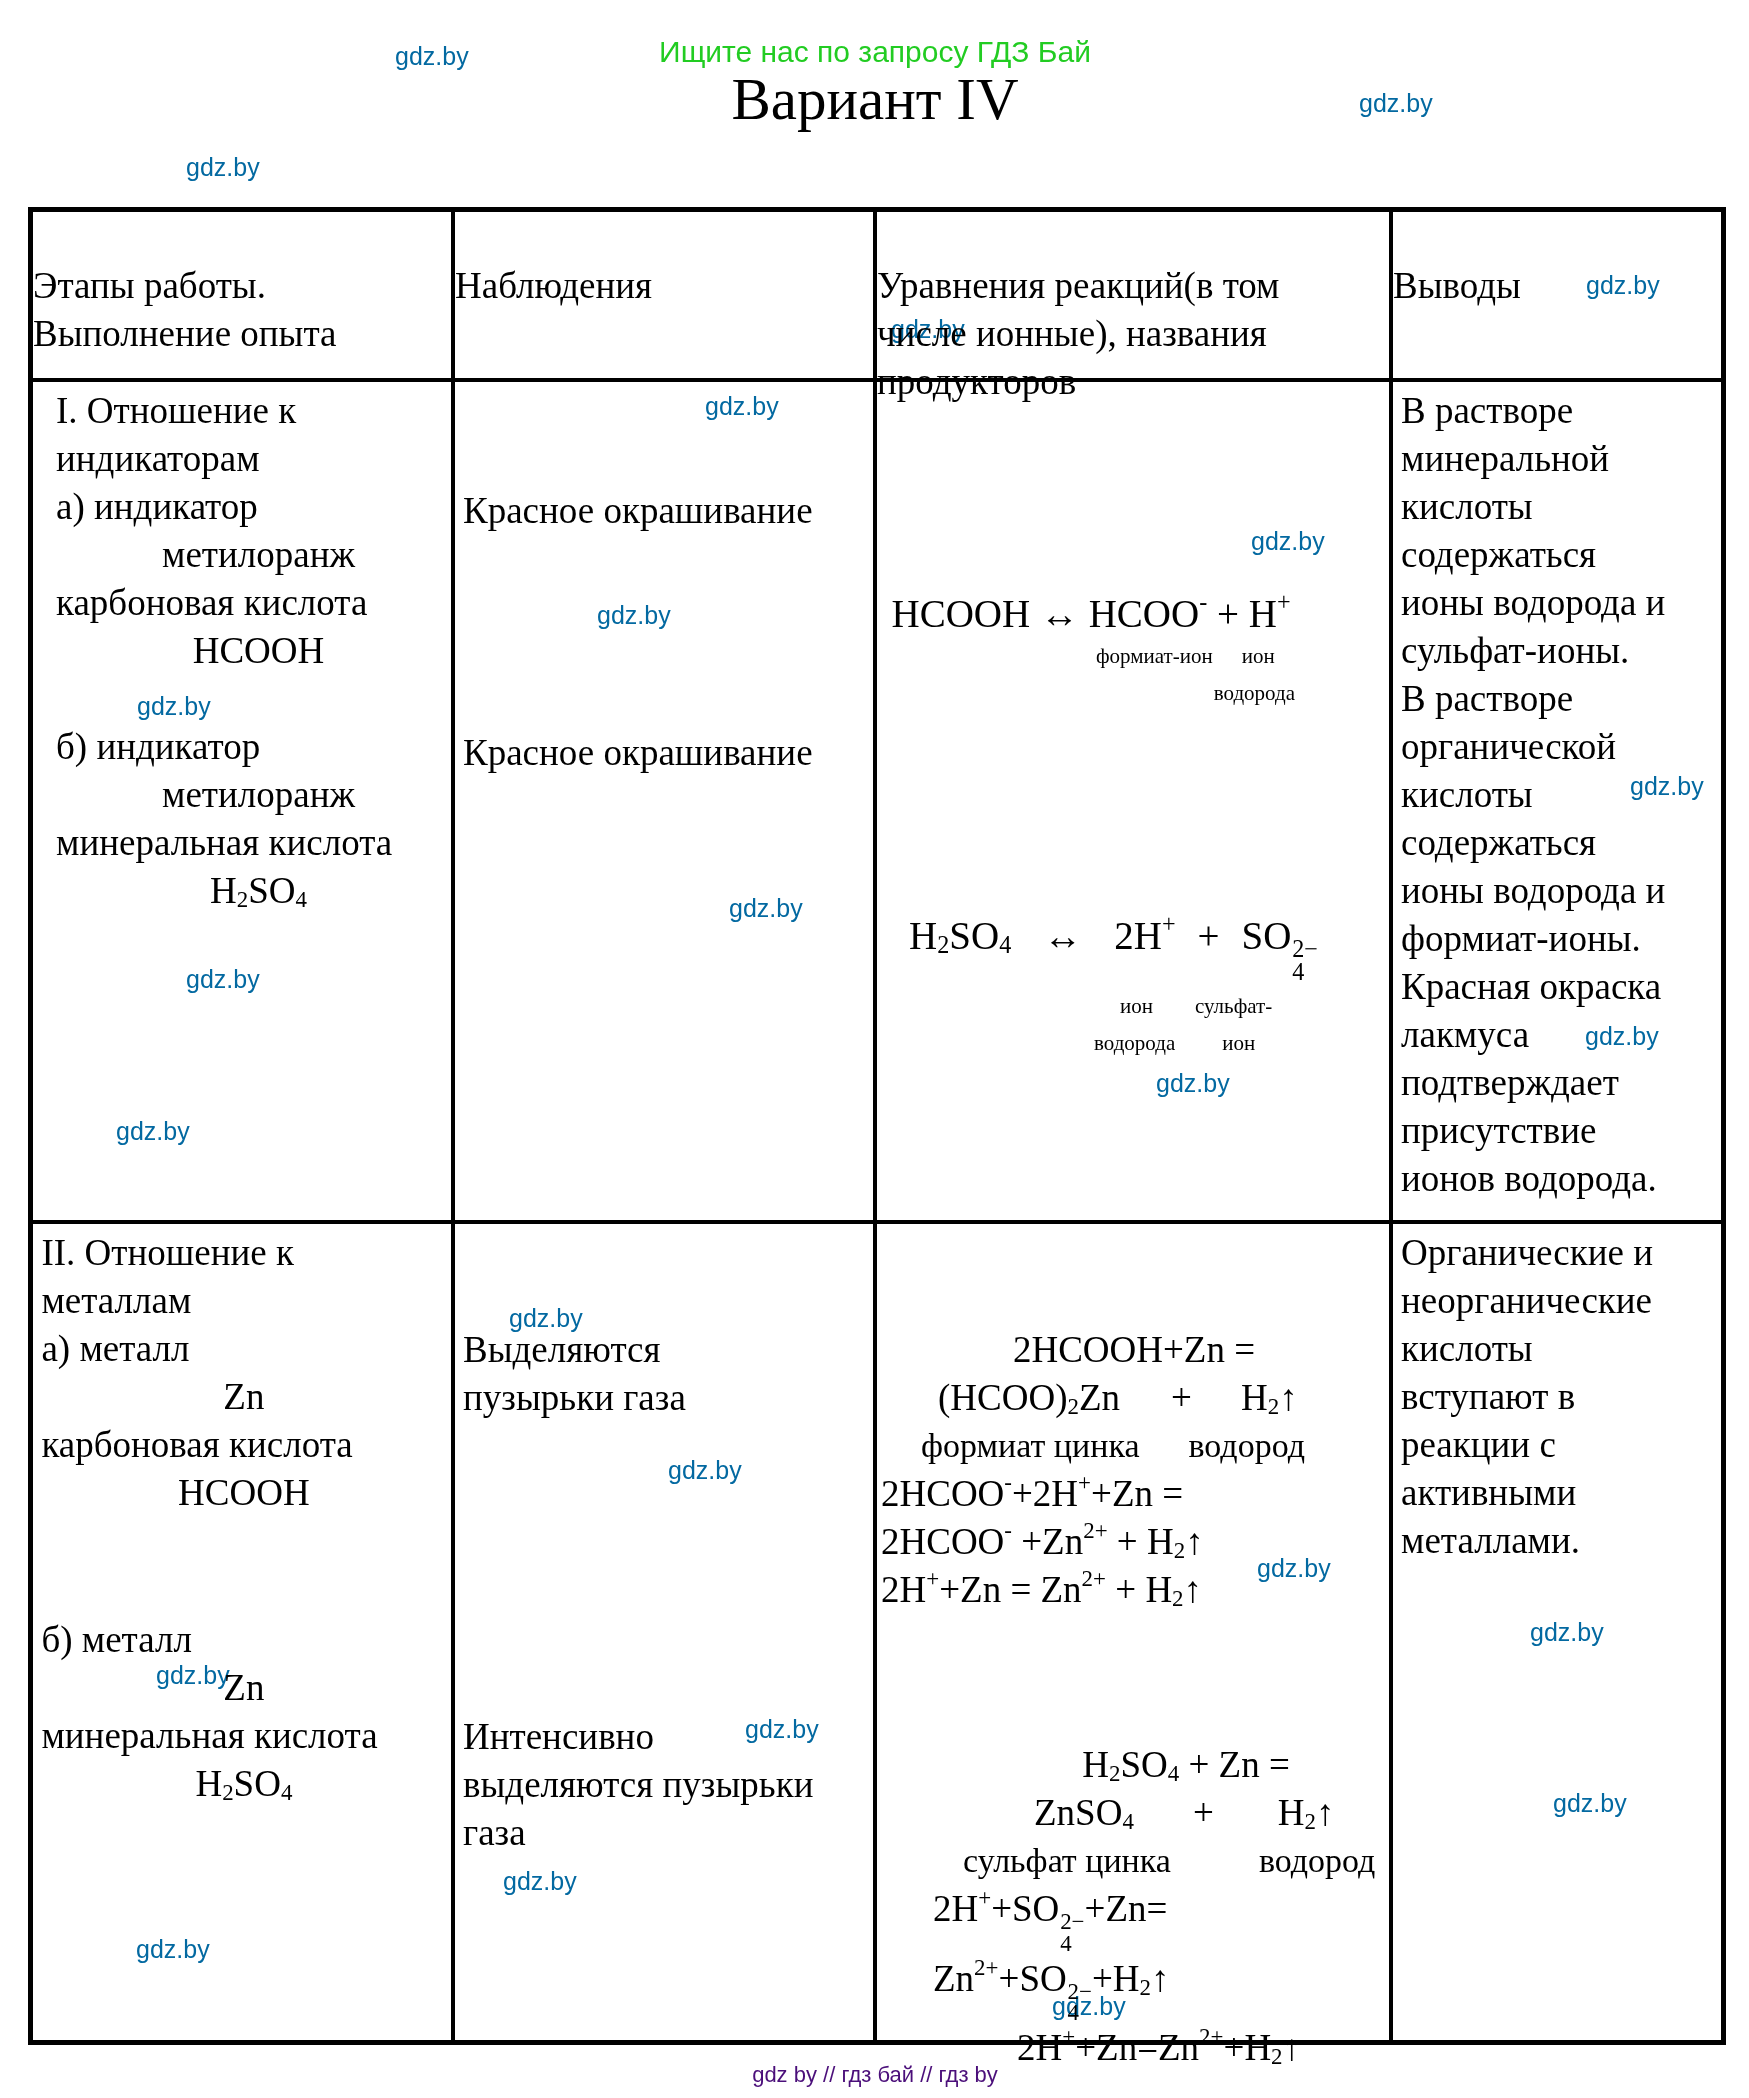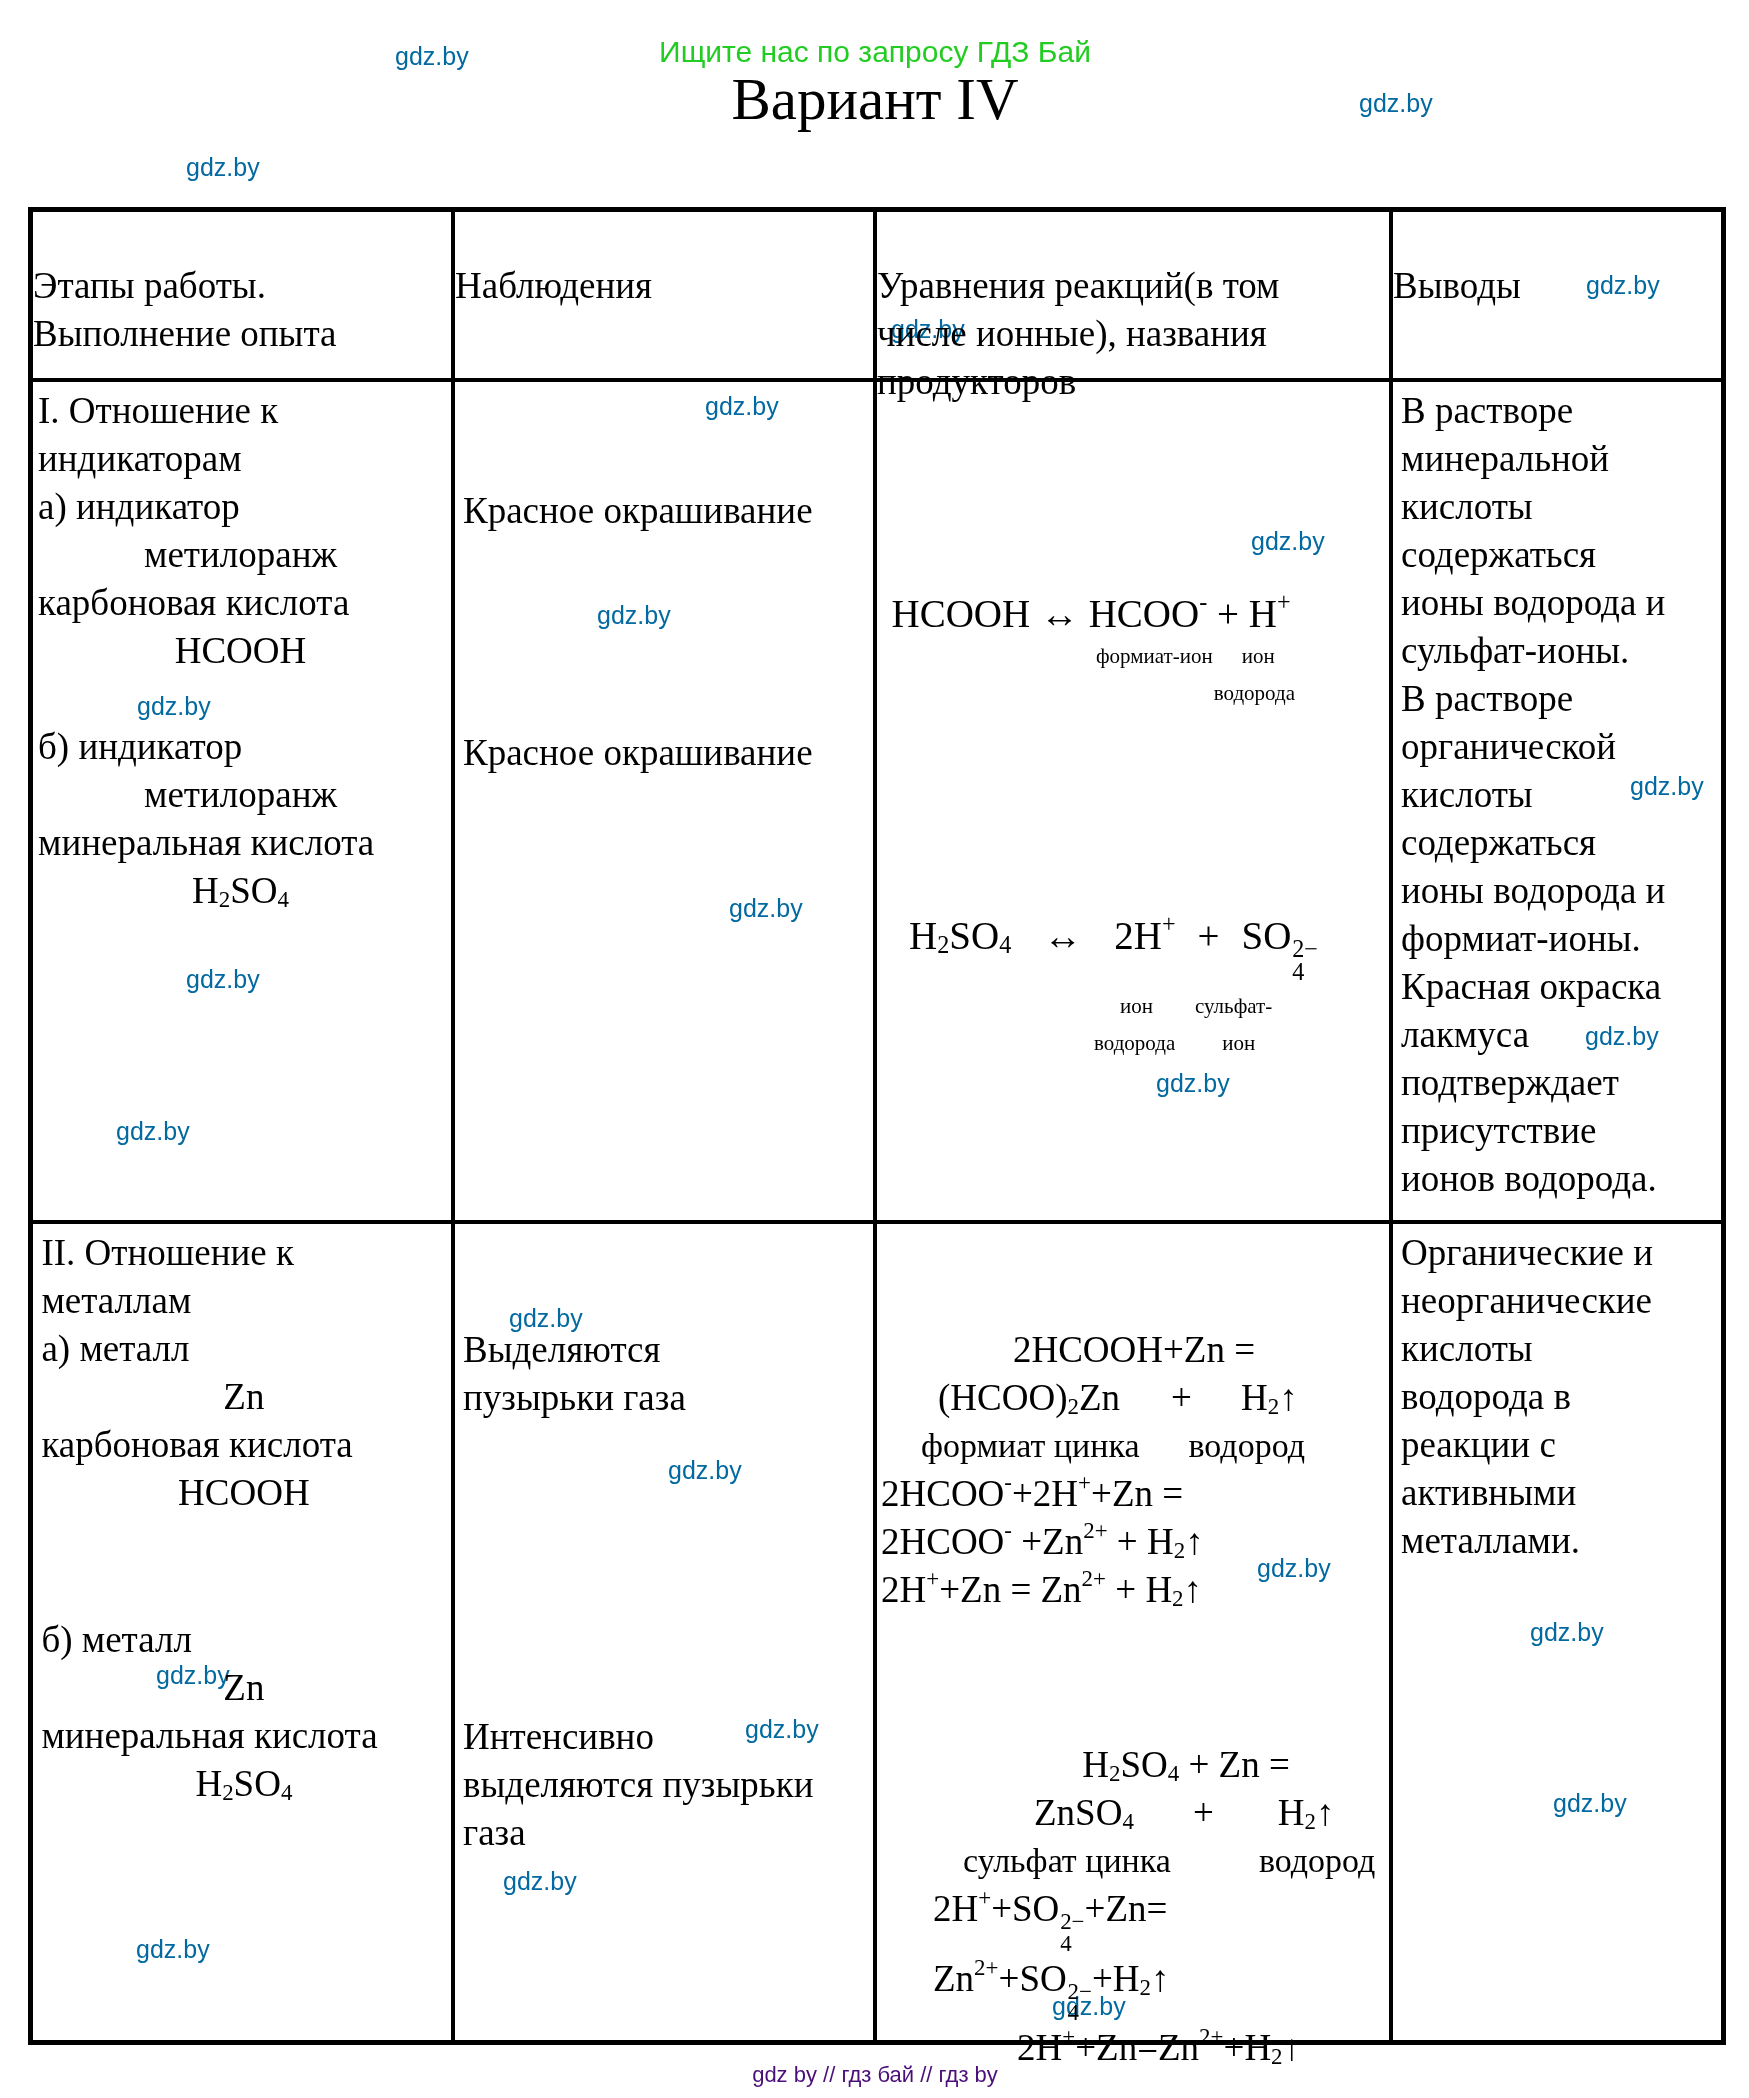--- a/index.html
+++ b/index.html
@@ -82,21 +82,21 @@
   </div>
   <div class="cell hdr" style="left:844px;top:15px;width:512px;">
     <span class="ln">Уравнения реакций(в том</span>
     <span class="ln">числе ионные), названия</span>
     <span class="ln">продукторов</span>
   </div>
   <div class="cell hdr" style="left:1360px;top:15px;width:333px;">
     <span class="ln">Выводы</span>
   </div>
 
-  <div class="cell" style="left:5px;top:175px;width:405px;">
+  <div class="cell" style="left:23px;top:175px;width:405px;">
     <span class="ln">I. Отношение к</span>
     <span class="ln">индикаторам</span>
     <span class="ln">а) индикатор</span>
     <span class="ln c">метилоранж</span>
     <span class="ln">карбоновая кислота</span>
     <span class="ln c">HCOOH</span>
     <span class="ln" style="height:48px;"></span>
     <span class="ln">б) индикатор</span>
     <span class="ln c">метилоранж</span>
     <span class="ln">минеральная кислота</span>
@@ -191,21 +191,21 @@
             <span>2−</span>
             <span>4</span>
           </span></span><span>+H</span><sub>2</sub><span>↑</span></span>
     <span class="eqline" style="padding-left:84px;"><span>2H</span><sup>+</sup><span>+Zn=Zn</span><sup>2+</sup><span>+H</span><sub>2</sub><span>↑</span></span>
   </div>
 
   <div class="cell" style="left:1368px;top:1017px;width:329px;">
     <span class="ln">Органические и</span>
     <span class="ln">неорганические</span>
     <span class="ln">кислоты</span>
-    <span class="ln">водорода в</span>
+    <span class="ln">вступают в</span>
     <span class="ln">реакции с</span>
     <span class="ln">активными</span>
     <span class="ln">металлами.</span>
   </div>
 </div>
 
 <div class="footer">gdz by  //  гдз бай  //  гдз by</div>
 
 
 </body></html>

